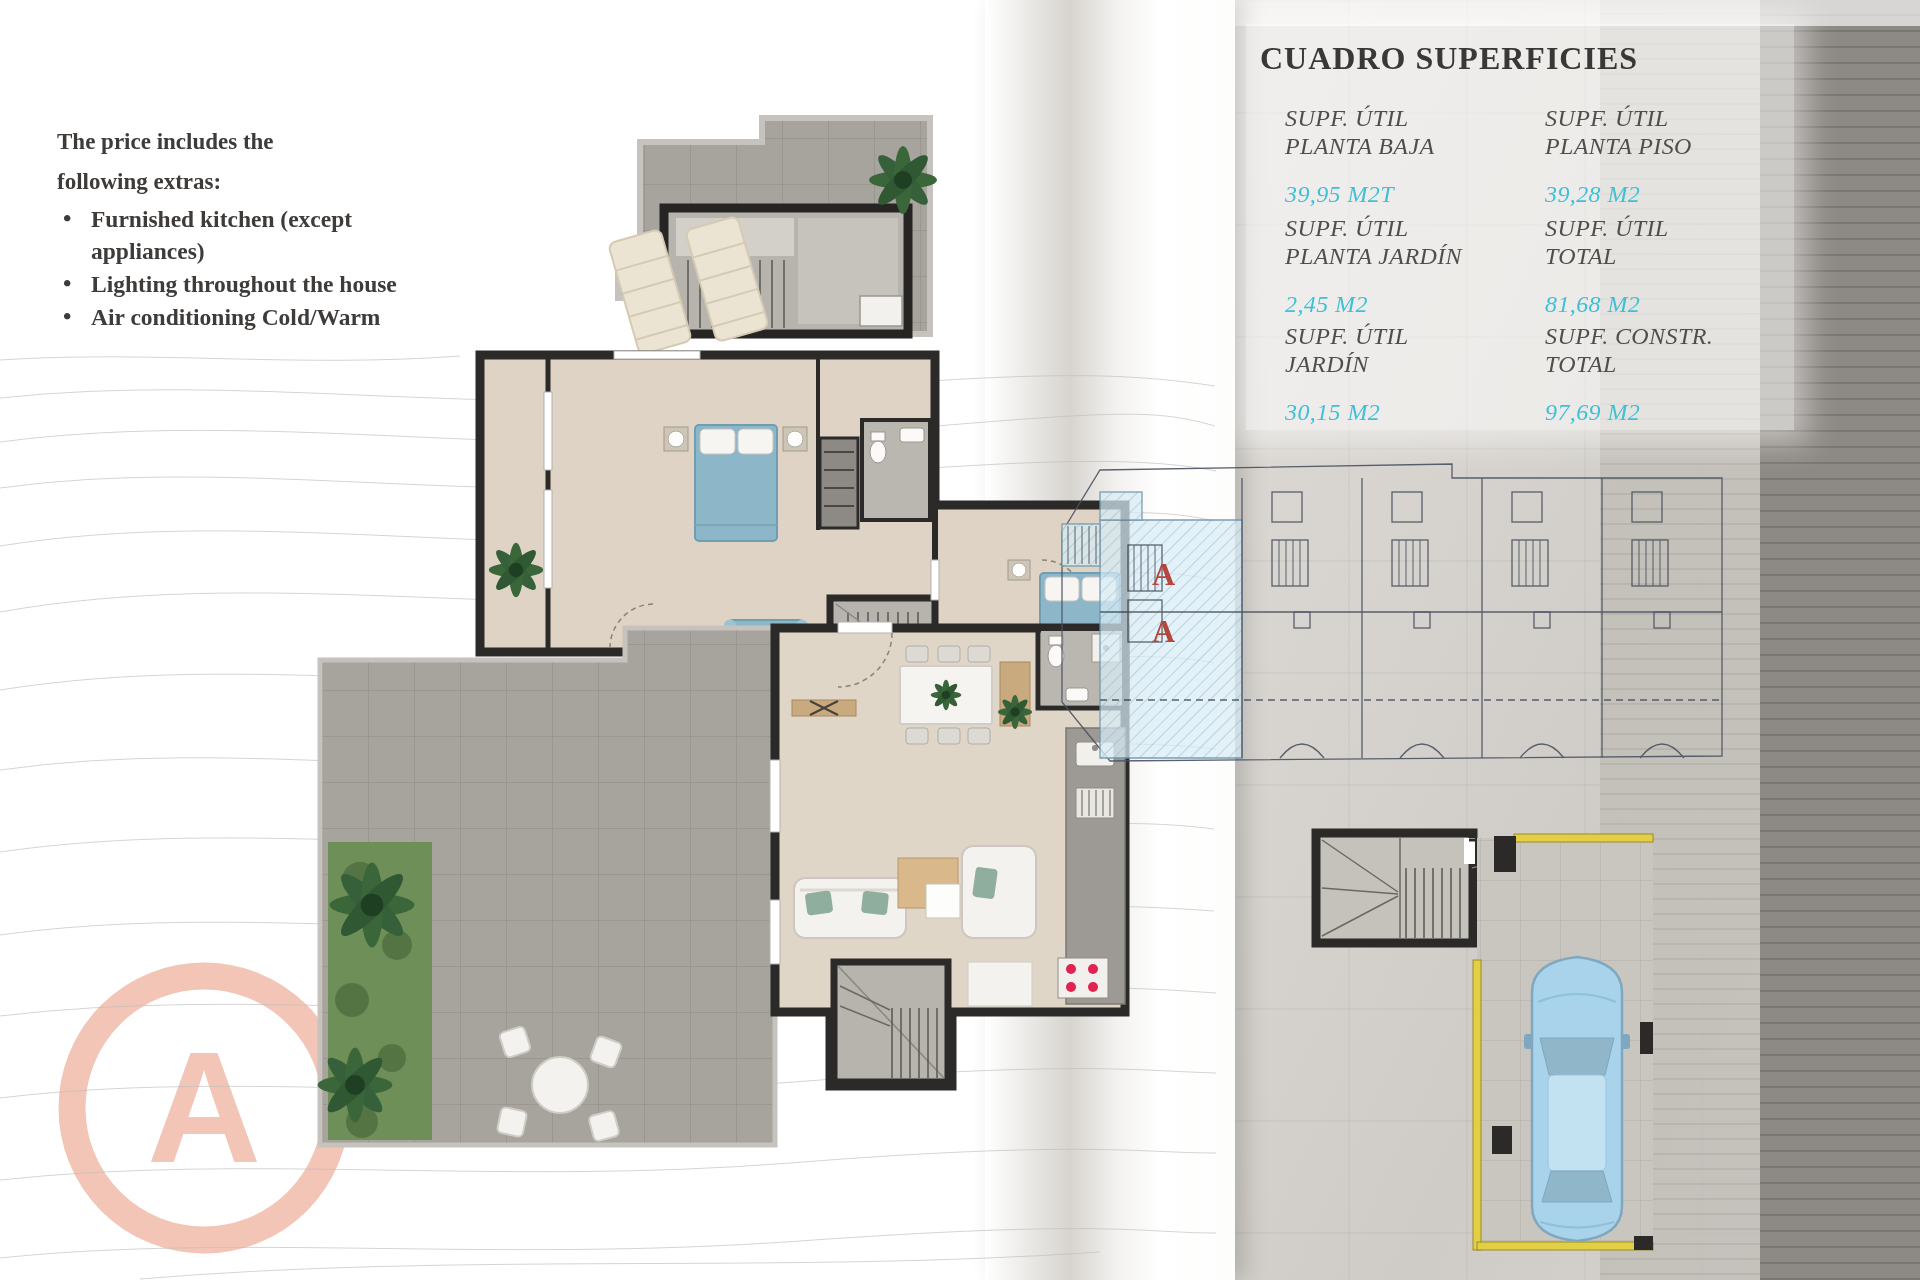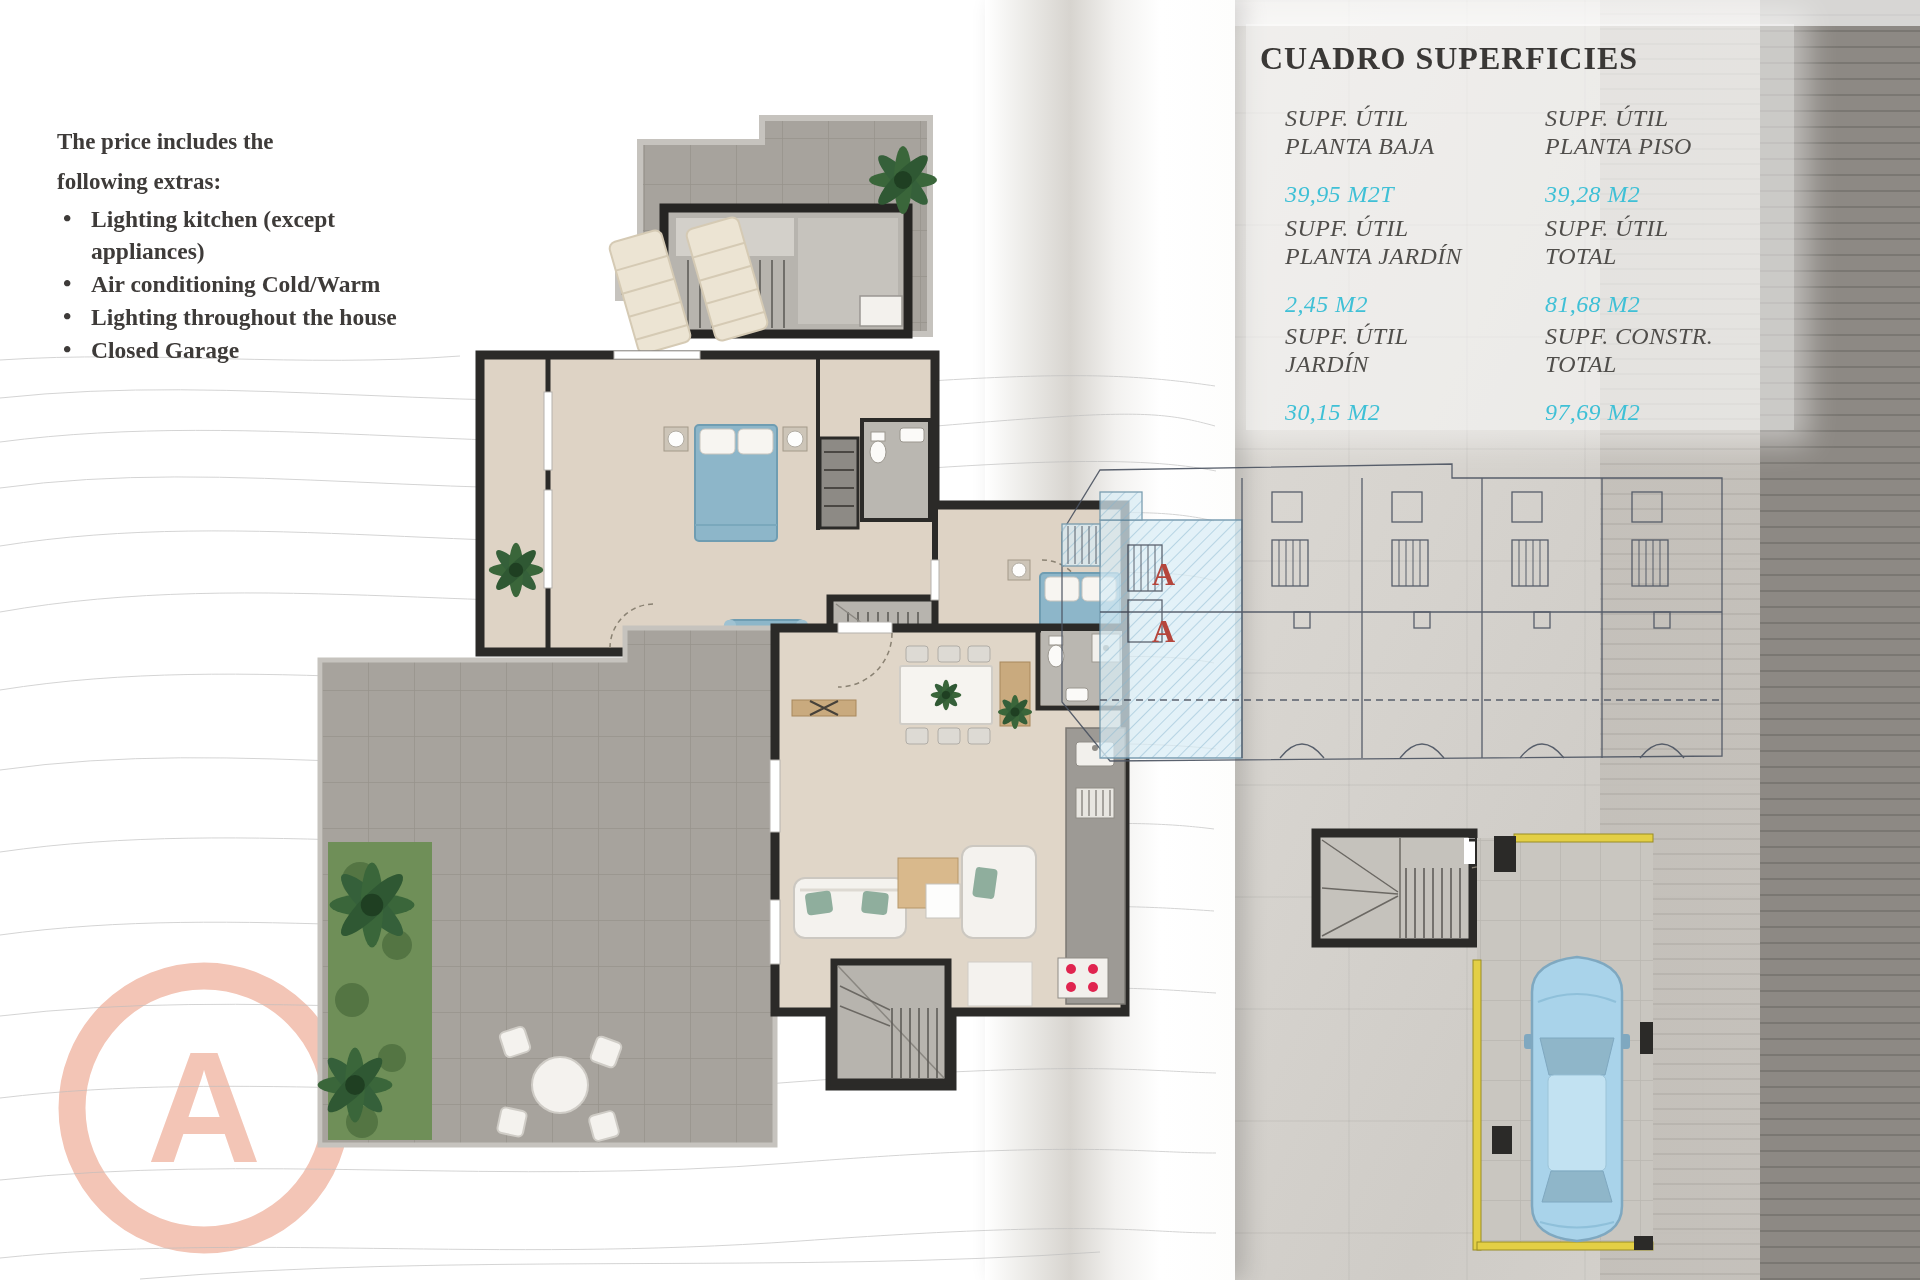--- a/index.html
+++ b/index.html
@@ -339,24 +339,23 @@
         <path d="M1540,1222 Q1577,1233 1614,1222" stroke="#8fc0da" fill="none" stroke-width="2"></path>
       </g>
     </g>
   </svg>
 
   <div class="headline">
     <div>The price includes the</div>
     <div>following extras:</div>
   </div>
   <div class="bullets">
-    <div class="bullet-item">Lighting kitchen (except appliances)</div>
+    <div class="bullet-item">Furnished kitchen (except appliances)</div>
+    <div class="bullet-item">Lighting throughout the house</div>
     <div class="bullet-item">Air conditioning Cold/Warm</div>
-    <div class="bullet-item">Lighting throughout the house</div>
-    <div class="bullet-item">Closed Garage</div>
   </div>
 
   <div class="surf-title">CUADRO SUPERFICIES</div>
   <div class="cell c0">
     <div>SUPF. ÚTIL</div>
     <div>PLANTA BAJA</div>
     <div class="val">39,95 M2T</div>
   </div>
   <div class="cell c1">
     <div>SUPF. ÚTIL</div>

